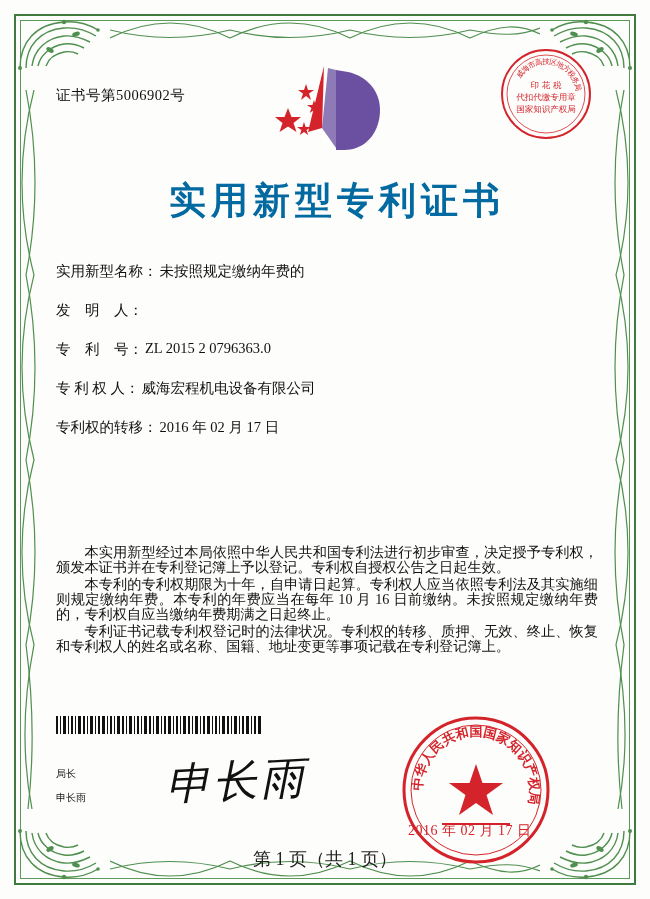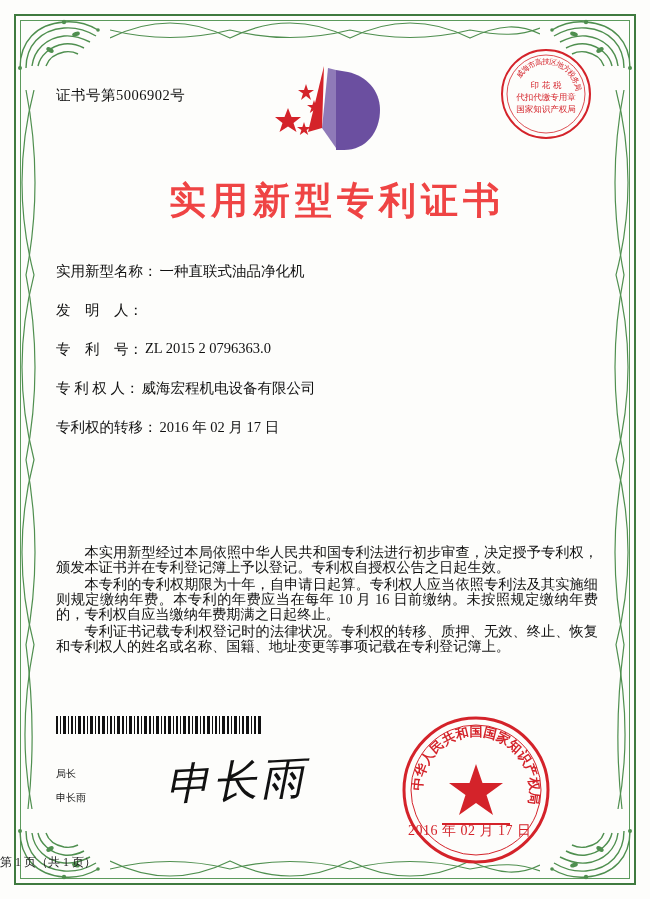--- a/index.html
+++ b/index.html
@@ -97,21 +97,21 @@
 
   .title {
     position: absolute;
     left: 0;
     right: 0;
     top: 176px;
     text-align: center;
     font-size: 37px;
     font-weight: bold;
     letter-spacing: 5px;
-    color: #ef4444;
+    color: #0369a1;
     font-family: "DejaVu Serif", "Liberation Serif", serif;
     padding-left: 24px;
   }
 
   
   .fields {
     position: absolute;
     left: 56px;
     top: 262px;
     right: 56px;
@@ -194,21 +194,22 @@
     color: #d4232a;
     letter-spacing: 0.5px;
   }
 
   
   .page-footer {
     position: absolute;
     left: 0;
     right: 0;
     bottom: 28px;
-    font-size: 12px;
+    text-align: center;
+    font-size: 18px;
     color: #222;
   }
 </style>
 </head>
 <body>
 
 <div class="page">
 
   <div class="border-outer"></div>
   <div class="border-inner"></div>
@@ -358,21 +359,21 @@
         <text x="48" y="66">国家知识产权局</text>
       </g>
     </svg>
   </div>
 
   <div class="title">实用新型专利证书</div>
 
   <div class="fields">
     <div class="field-row">
       <span class="field-label">实用新型名称：</span>
-      <span class="field-value">一种直联式油品净化机</span>
+      <span class="field-value">未按照规定缴纳年费的</span>
     </div>
     <div class="field-row">
       <span class="field-label">发　明　人：</span>
     </div>
     <div class="field-row">
       <span class="field-label">专　利　号：</span>
       <span class="field-value">ZL 2015 2 0796363.0</span>
     </div>
     <div class="field-row">
       <span class="field-label">专 利 权 人：</span>

